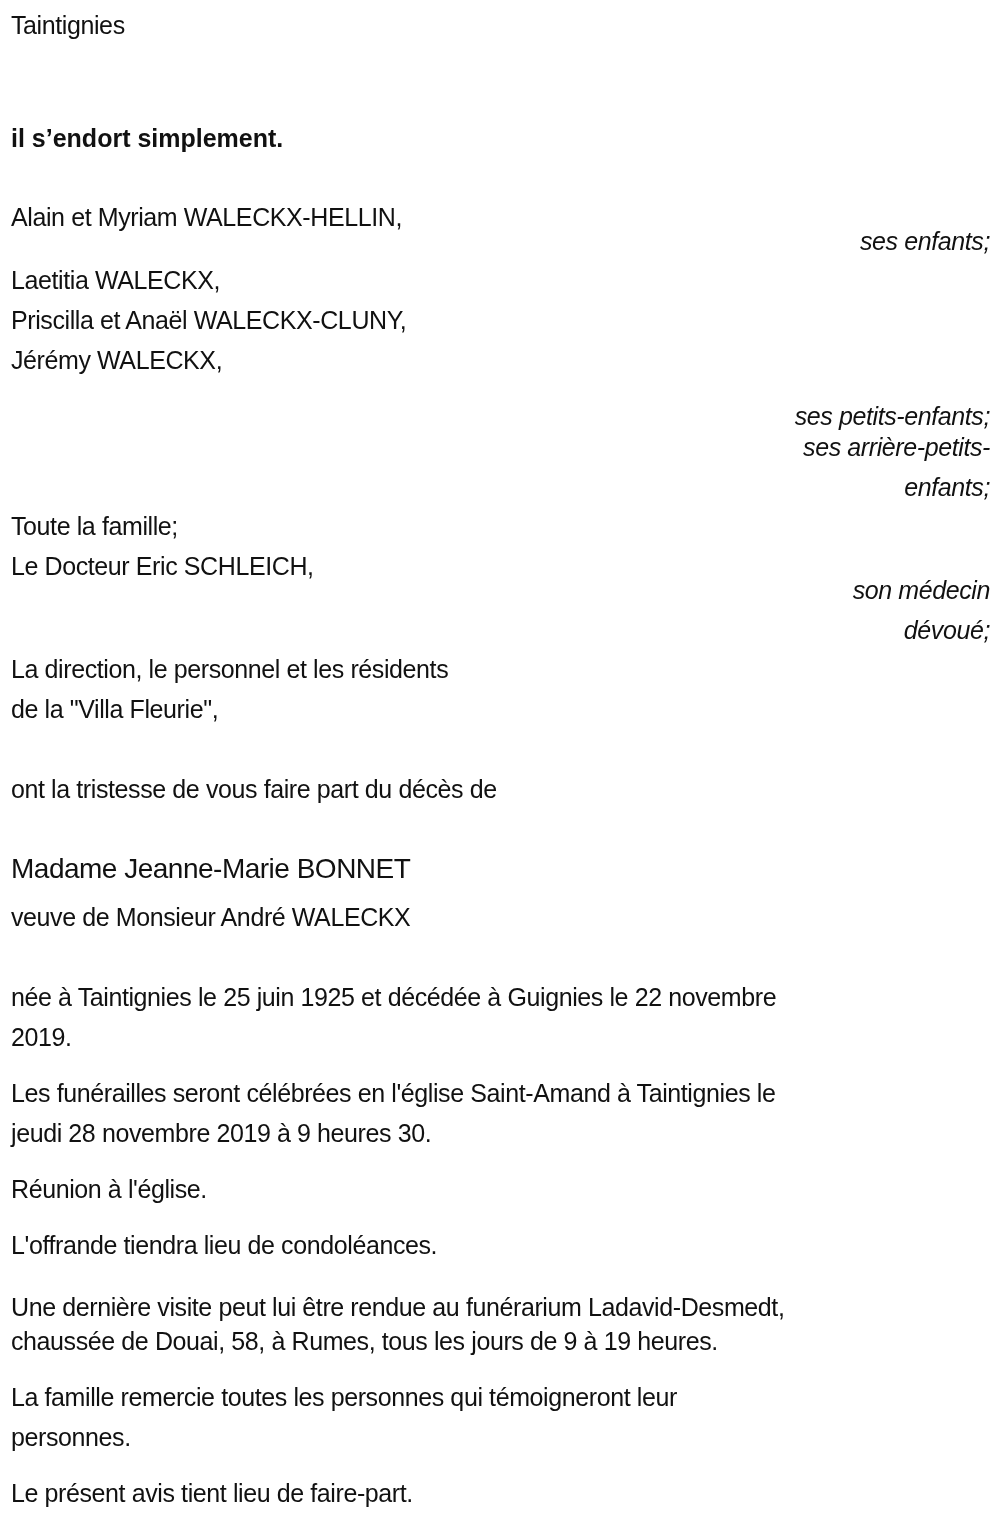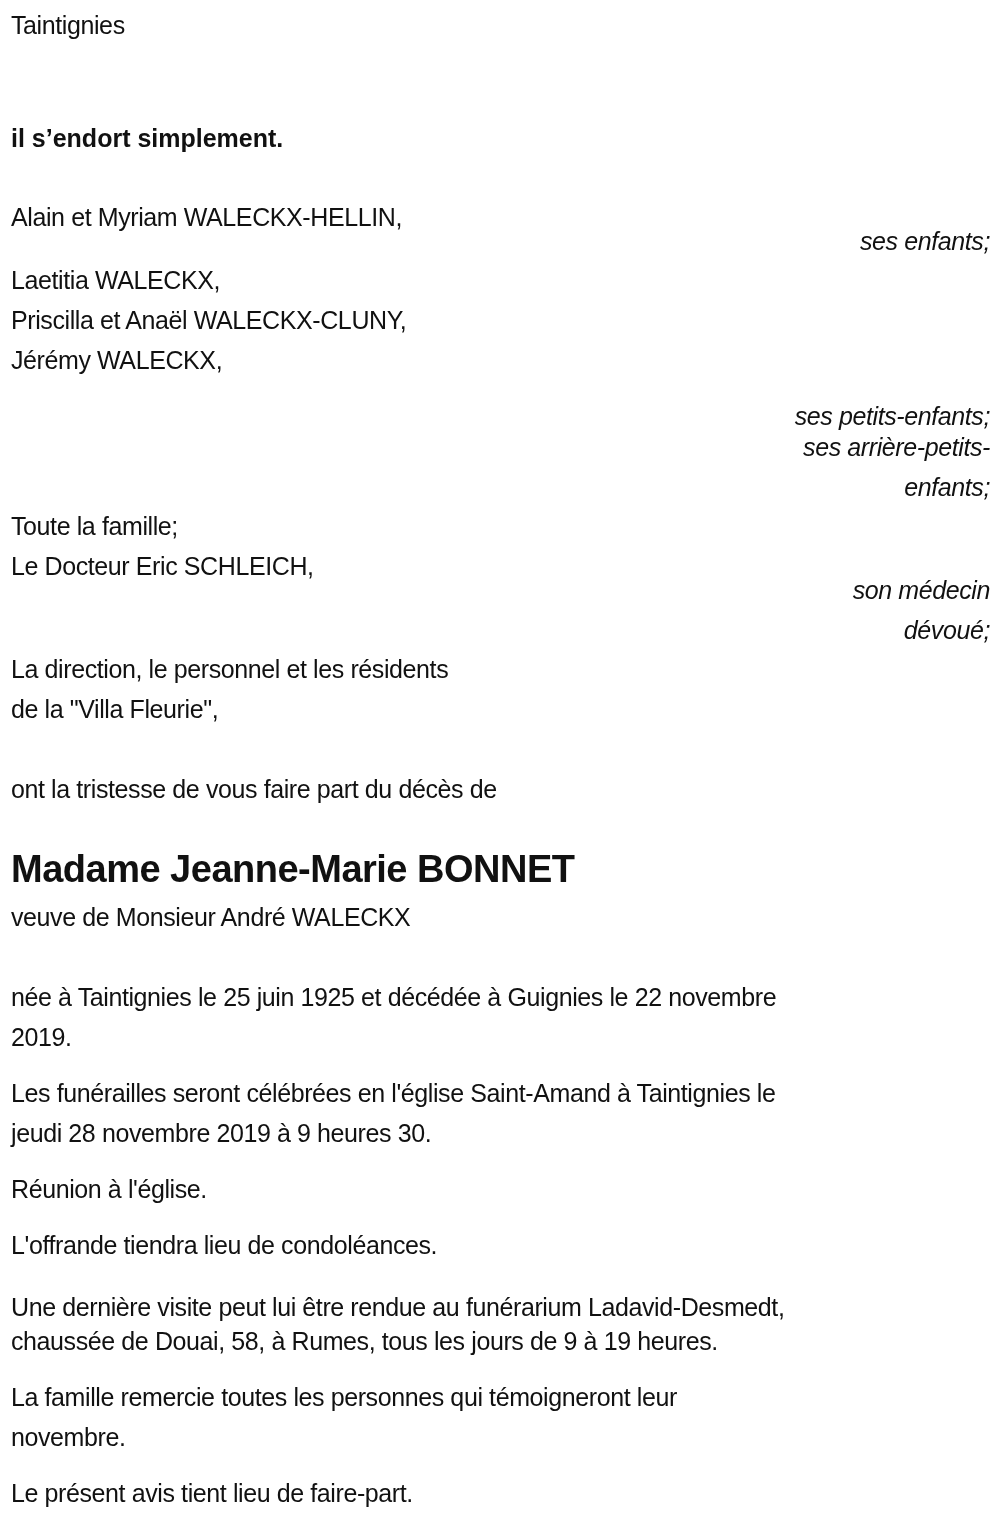--- a/index.html
+++ b/index.html
@@ -7,21 +7,21 @@
     width: 1000px; height: 1529px; overflow: hidden;
     font-family: "Liberation Sans", "DejaVu Sans", sans-serif;
     color: #111111;
     font-size: 25px;
     letter-spacing: -0.4px;
   }
   .page { position: relative; width: 1000px; height: 1529px; }
   .line { position: absolute; left: 11px; white-space: nowrap; line-height: 30px; }
   .bold { font-weight: bold; letter-spacing: 0px; }
   .role { position: absolute; right: 10px; font-style: italic; white-space: nowrap; line-height: 30px; text-align: right; }
-  .title { font-size: 38px; font-weight: bold; letter-spacing: -0.5px; line-height: 44px; }
+  .title { font-size: 28px; font-weight: normal; letter-spacing: -0.5px; line-height: 44px; }
 </style>
 </head>
 <body>
 
 <div class="page">
 
   <div class="line" style="top:10px;">Taintignies</div>
   <div class="line bold" style="top:123px;">il s’endort simplement.</div>
 
   <div class="line" style="top:202px;">Alain et Myriam WALECKX-HELLIN,</div>
@@ -54,16 +54,16 @@
   <div class="line" style="top:1078px;">Les funérailles seront célébrées en l'église Saint-Amand à Taintignies le</div>
   <div class="line" style="top:1118px;">jeudi 28 novembre 2019 à 9 heures 30.</div>
 
   <div class="line" style="top:1174px;">Réunion à l'église.</div>
   <div class="line" style="top:1230px;">L'offrande tiendra lieu de condoléances.</div>
 
   <div class="line" style="top:1286px;margin-top:6px;">Une dernière visite peut lui être rendue au funérarium Ladavid-Desmedt,</div>
   <div class="line" style="top:1326px;">chaussée de Douai, 58, à Rumes, tous les jours de 9 à 19 heures.</div>
 
   <div class="line" style="top:1382px;">La famille remercie toutes les personnes qui témoigneront leur</div>
-  <div class="line" style="top:1422px;">novembre.</div>
+  <div class="line" style="top:1422px;">personnes.</div>
 
   <div class="line" style="top:1478px;">Le présent avis tient lieu de faire-part.</div>
 </div>
 
 </body></html>

